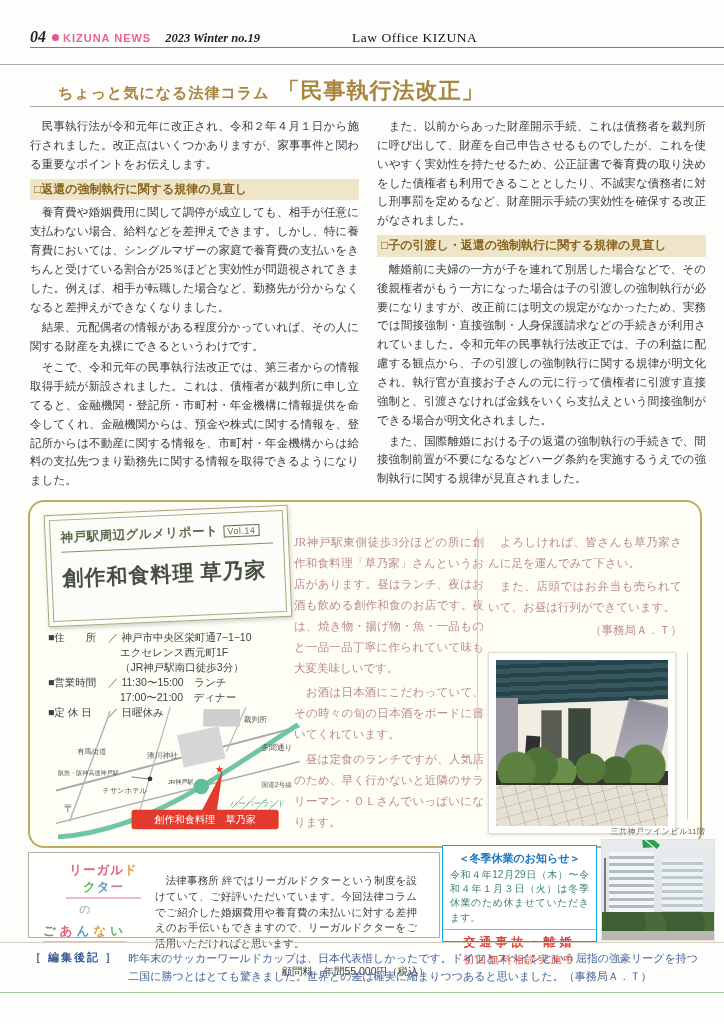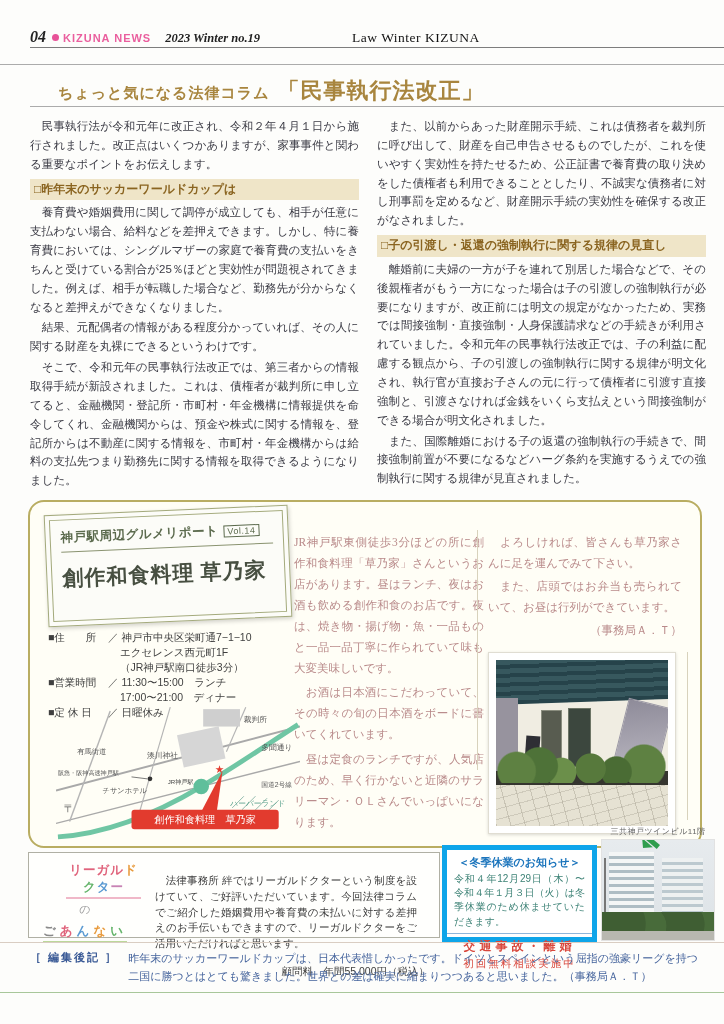--- a/index.html
+++ b/index.html
@@ -72,21 +72,21 @@
   .bottom-box{position:absolute;left:28px;top:852px;width:412px;height:86px;border:1px solid #b0b0a4;display:flex;box-sizing:border-box;background:#fffffd;}
   .ld-head{width:112px;padding-top:9px;text-align:center;flex:none;}
   .ld-row{display:inline-block;font-size:12.5px;font-weight:bold;letter-spacing:1px;padding-bottom:1px;}
   .u-pink{border-bottom:2px solid #f0b8c8;margin-left:37px;}
   .u-green{border-bottom:2px solid #bcd89a;letter-spacing:4px;}
   .ld-mid{color:#999;font-size:11px;margin:3px 0 4px;}
   .k1{color:#e0647c}.k2{color:#e89a3c}.k3{color:#64b46a}.k4{color:#5a9ad2}.k5{color:#c883b4}.k6{color:#8a8a8a}
   .ld-body{flex:1;padding:8px 10px 0 2px;font-size:10.5px;line-height:1.5;color:#3c3c3c;text-align:justify;}
   .ld-body p{margin:12px;}
   .fee{text-align:right;margin-top:3px;font-size:10.5px;}
-  .notice{position:absolute;left:442px;top:845px;width:155px;height:97px;border:5px solid #0ea5e9;background:#fff;padding:5px 7px;box-sizing:border-box;}
+  .notice{position:absolute;left:442px;top:845px;width:155px;height:97px;border:1px solid #0ea5e9;background:#fff;padding:5px 7px;box-sizing:border-box;}
   .notice-title{color:#1a74bc;font-weight:bold;font-size:11px;text-align:center;}
   .notice-body{color:#3d8276;font-size:10px;line-height:1.42;margin-top:2px;text-align:justify;}
   .notice-div{border-top:1px solid #90b6da;margin:4px -7px;}
   .notice-red1{color:#d8473c;font-weight:bold;font-size:12px;text-align:center;letter-spacing:4px;}
   .notice-red2{color:#d8473c;font-size:10.5px;text-align:center;letter-spacing:2px;margin-top:2px;}
   
   .bldg{position:absolute;left:601px;top:826px;width:114px;}
   .bldg-caption{font-size:8px;color:#666;text-align:center;letter-spacing:.5px;}
   .bldg-photo{margin-top:2px;position:relative;width:112px;height:100px;background:linear-gradient(#e7ebee,#dce2e6);overflow:hidden;border:1px solid #e2e2e2;}
   .b-t1{position:absolute;left:6%;top:12%;width:40%;height:76%;background:repeating-linear-gradient(180deg,#f4f6f6 0 4px,#aebdc4 4px 7px);}
@@ -106,34 +106,34 @@
   .ps-label{font-weight:bold;flex:none;letter-spacing:2px;margin-right:10px;color:#3a5a96;white-space:nowrap;}
   .ps-body{margin:0;line-height:1.6;text-align:justify;}
   .rule-5{top:992px;left:0;right:0;border-color:#a8c79a;}
 </style>
 </head>
 <body>
 
 <div class="page">
 
   <header class="masthead">
-    <span class="pgnum">04</span><span class="dot"></span><span class="brand">KIZUNA NEWS</span><span class="issue">2023 Winter no.19</span><span class="office">Law Winter KIZUNA</span>
+    <span class="pgnum">04</span><span class="dot"></span><span class="brand">KIZUNA NEWS</span><span class="issue">2023 Winter no.19</span><span class="office">Law Office KIZUNA</span>
   </header>
   <div class="rule rule-1"></div>
   <div class="rule rule-2"></div>
 
   <div class="column-title">
     <span class="kicker">ちょっと気になる法律コラム</span><span class="main-title">「民事執行法改正」</span>
   </div>
   <div class="rule rule-3"></div>
 
   <section class="article">
     <div class="col">
       <p>　民事執行法が令和元年に改正され、令和２年４月１日から施行されました。改正点はいくつかありますが、家事事件と関わる重要なポイントをお伝えします。</p>
-      <div class="sec-heading">□昨年末のサッカーワールドカップは</div>
+      <div class="sec-heading">□返還の強制執行に関する規律の見直し</div>
       <p>　養育費や婚姻費用に関して調停が成立しても、相手が任意に支払わない場合、給料などを差押えできます。しかし、特に養育費においては、シングルマザーの家庭で養育費の支払いをきちんと受けている割合が25％ほどと実効性が問題視されてきました。例えば、相手が転職した場合など、勤務先が分からなくなると差押えができなくなりました。</p>
       <p>　結果、元配偶者の情報がある程度分かっていれば、その人に関する財産を丸裸にできるというわけです。</p>
       <p>　そこで、令和元年の民事執行法改正では、第三者からの情報取得手続が新設されました。これは、債権者が裁判所に申し立てると、金融機関・登記所・市町村・年金機構に情報提供を命令してくれ、金融機関からは、預金や株式に関する情報を、登記所からは不動産に関する情報を、市町村・年金機構からは給料の支払先つまり勤務先に関する情報を取得できるようになりました。</p>
     </div>
     <div class="col">
       <p>　また、以前からあった財産開示手続、これは債務者を裁判所に呼び出して、財産を自己申告させるものでしたが、これを使いやすく実効性を持たせるため、公正証書で養育費の取り決めをした債権者も利用できることとしたり、不誠実な債務者に対し刑事罰を定めるなど、財産開示手続の実効性を確保する改正がなされました。</p>
       <div class="sec-heading">□子の引渡し・返還の強制執行に関する規律の見直し</div>
       <p>　離婚前に夫婦の一方が子を連れて別居した場合などで、その後親権者がもう一方になった場合は子の引渡しの強制執行が必要になりますが、改正前には明文の規定がなかったため、実務では間接強制・直接強制・人身保護請求などの手続きが利用されていました。令和元年の民事執行法改正では、子の利益に配慮する観点から、子の引渡しの強制執行に関する規律が明文化され、執行官が直接お子さんの元に行って債権者に引渡す直接強制と、引渡さなければ金銭をいくら支払えという間接強制ができる場合が明文化されました。</p>
       <p>　また、国際離婚における子の返還の強制執行の手続きで、間接強制前置が不要になるなどハーグ条約を実施するうえでの強制執行に関する規律が見直されました。</p>
     </div>

